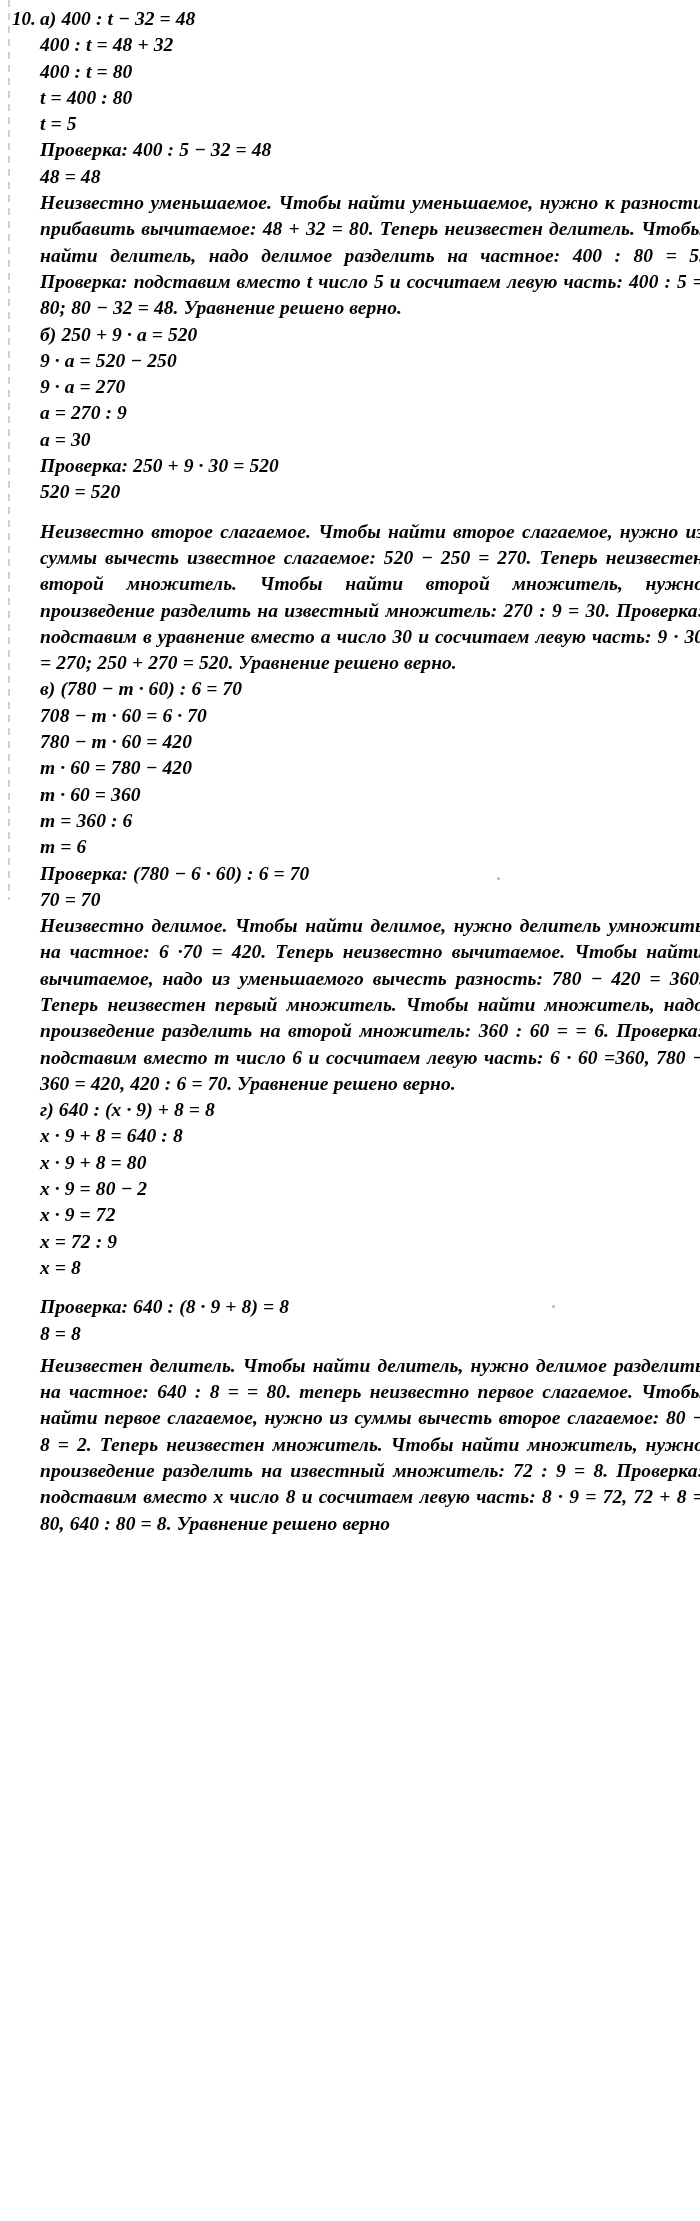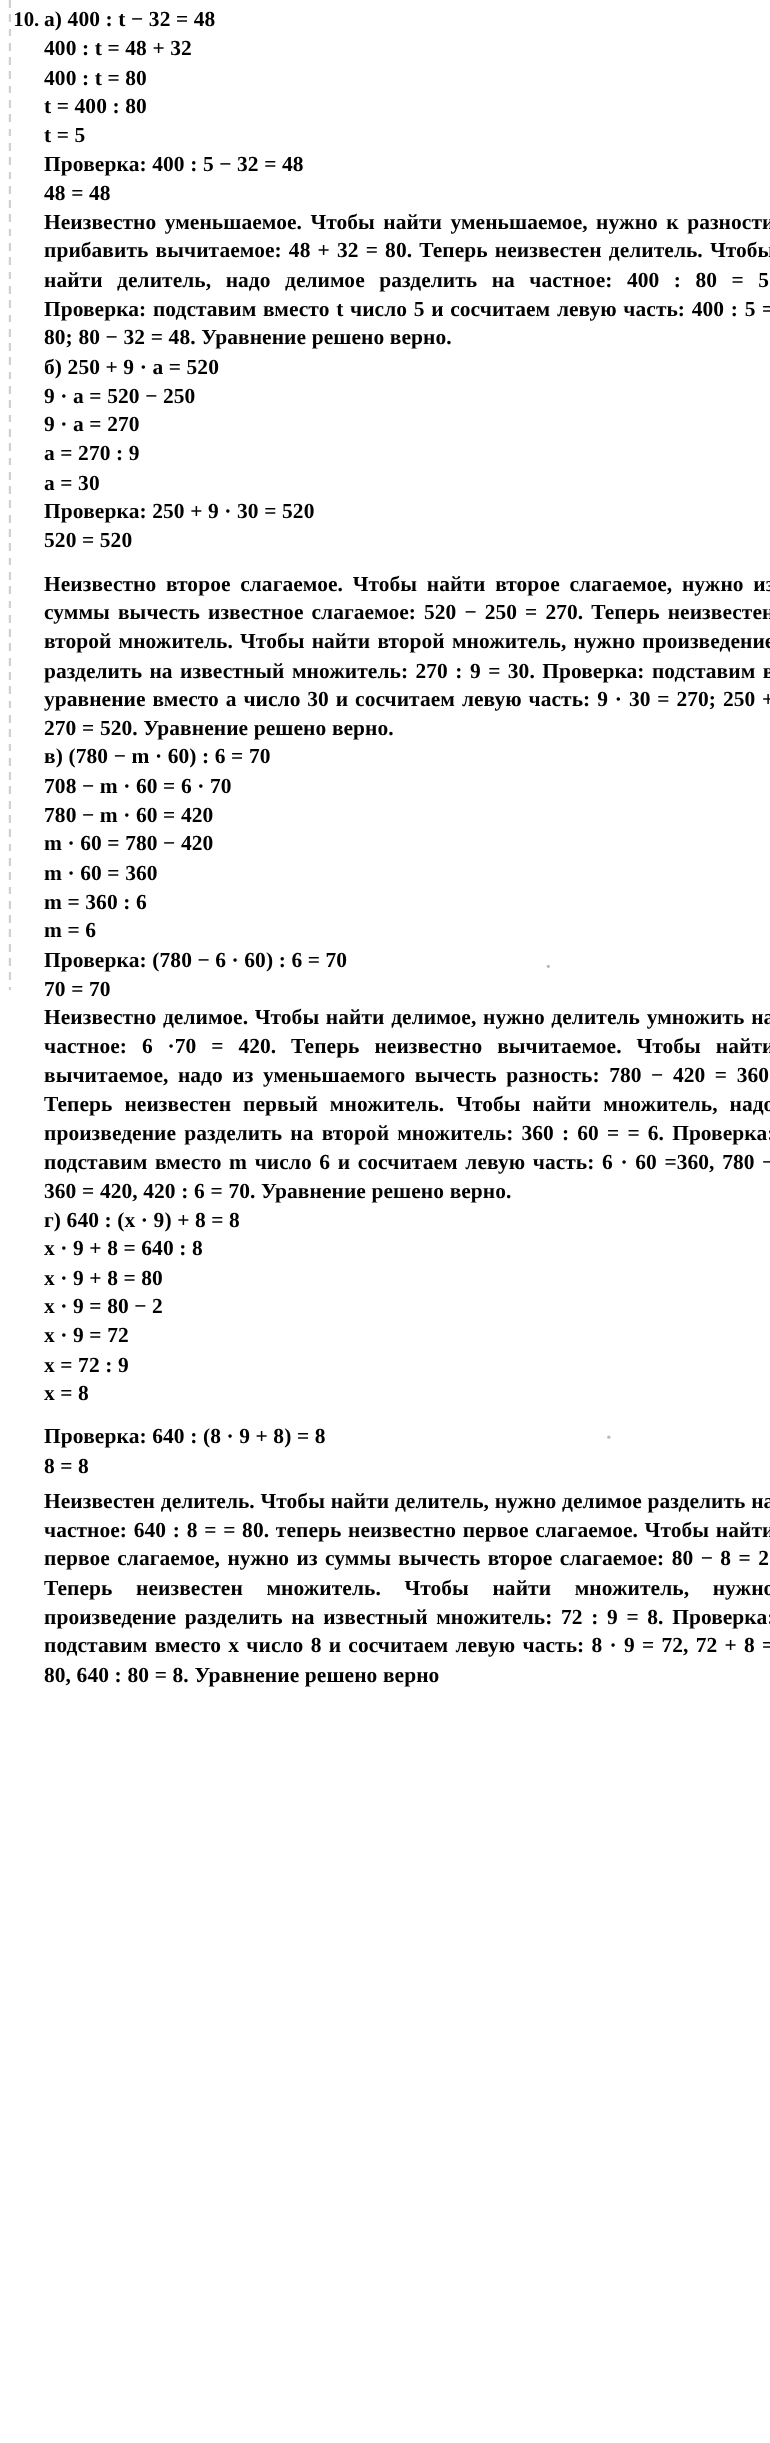--- a/index.html
+++ b/index.html
@@ -14,20 +14,21 @@
     font-family: "Liberation Serif", "DejaVu Serif", serif;
     color: #000000;
     overflow: hidden;
   }
   .page {
     position: relative;
     width: 584px;
     height: 2221px;
     box-sizing: border-box;
     padding: 6px 0 0 0;
+    font-style: italic;
   }
   
   .scan-edge {
     position: absolute;
     left: 8px;
     top: 0;
     width: 2px;
     height: 900px;
     background: repeating-linear-gradient(
       to bottom,

